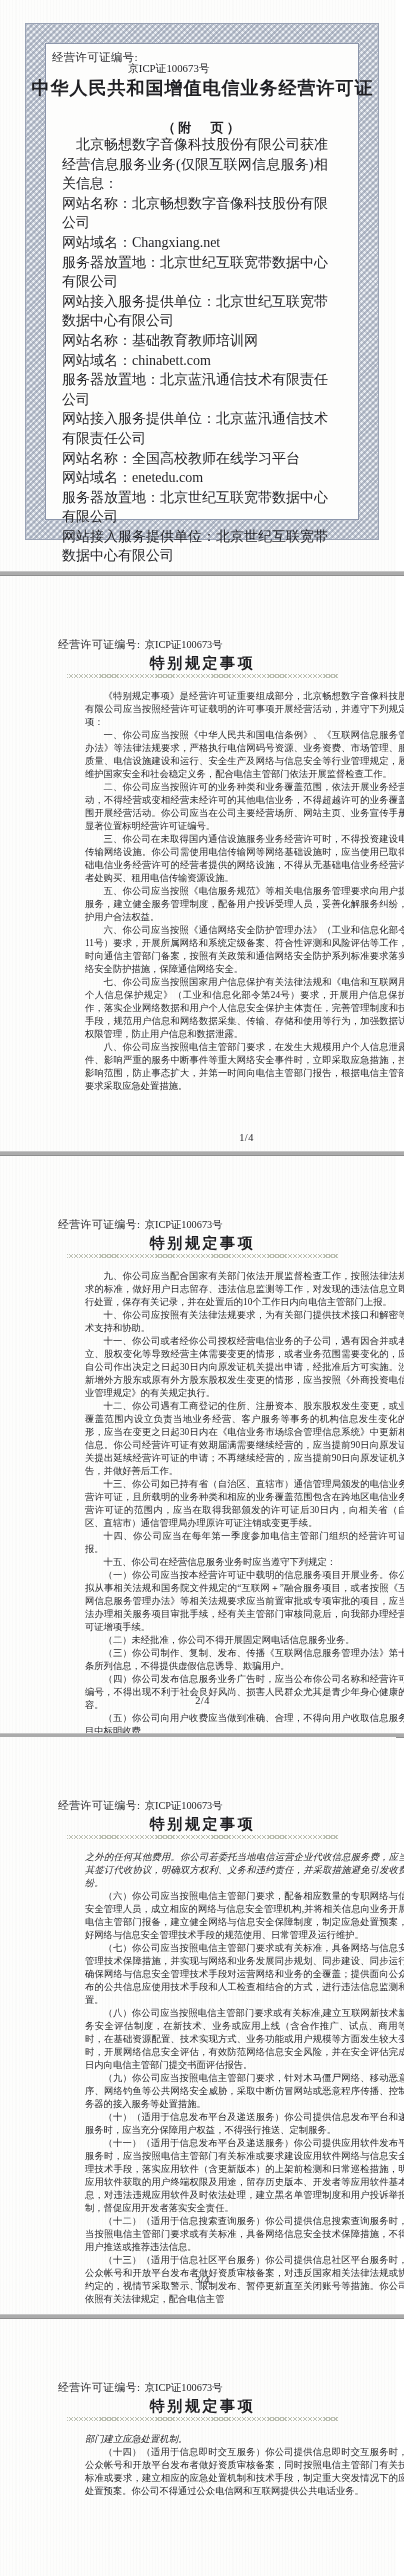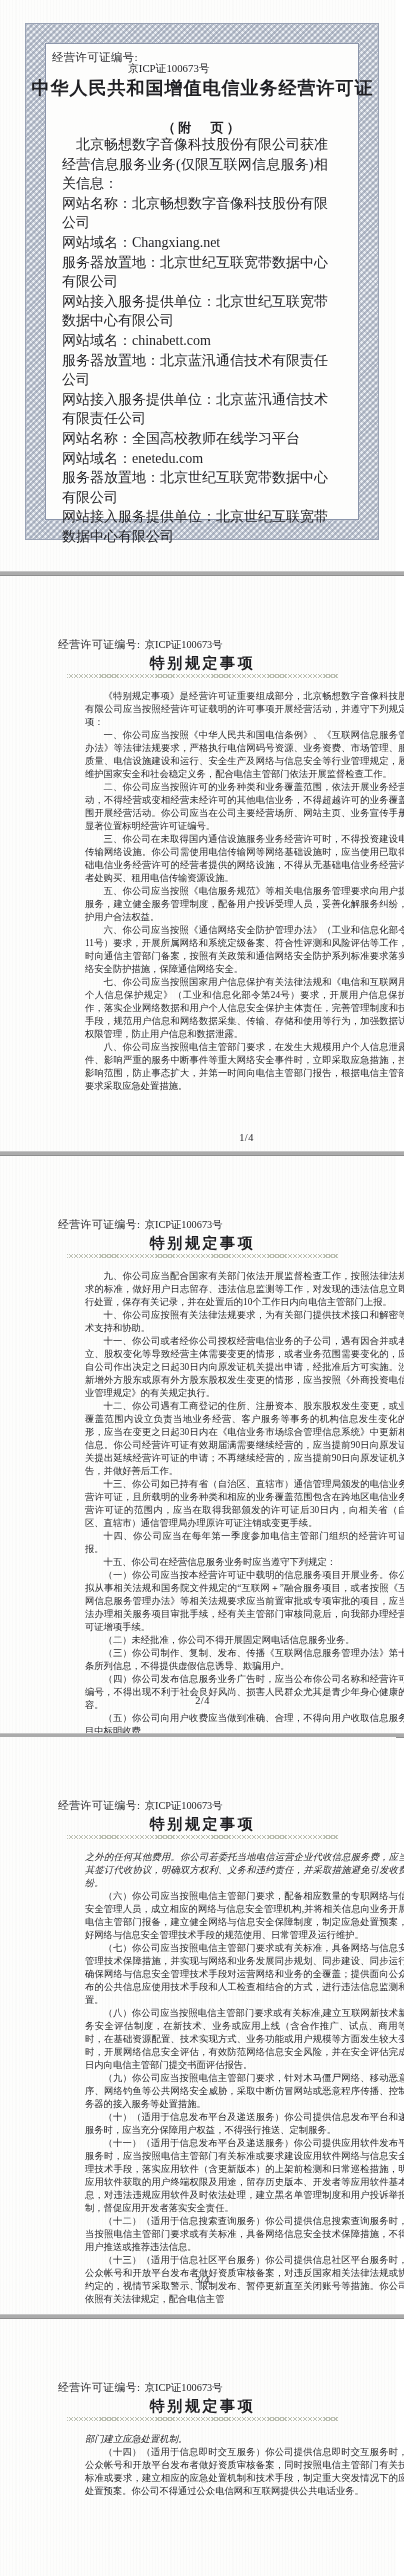--- a/index.html
+++ b/index.html
@@ -88,20 +88,21 @@
     <div class="cover-lic-no">京ICP证100673号</div>
     <div class="cover-title">中华人民共和国增值电信业务经营许可证</div>
     <div class="cover-subtitle">（附　页）</div>
 
     <div class="cover-body">
       <p class="cover-intro">北京畅想数字音像科技股份有限公司获准经营信息服务业务(仅限互联网信息服务)相关信息：</p>
       <p>网站名称：北京畅想数字音像科技股份有限公司</p>
       <p>网站域名：Changxiang.net</p>
       <p>服务器放置地：北京世纪互联宽带数据中心有限公司</p>
       <p>网站接入服务提供单位：北京世纪互联宽带数据中心有限公司</p>
+      <p>网站名称：基础教育教师培训网</p>
       <p>网站域名：chinabett.com</p>
       <p>服务器放置地：北京蓝汛通信技术有限责任公司</p>
       <p>网站接入服务提供单位：北京蓝汛通信技术有限责任公司</p>
       <p>网站名称：全国高校教师在线学习平台</p>
       <p>网站域名：enetedu.com</p>
       <p>服务器放置地：北京世纪互联宽带数据中心有限公司</p>
       <p>网站接入服务提供单位：北京世纪互联宽带数据中心有限公司</p>
     </div>
   </div>
 

